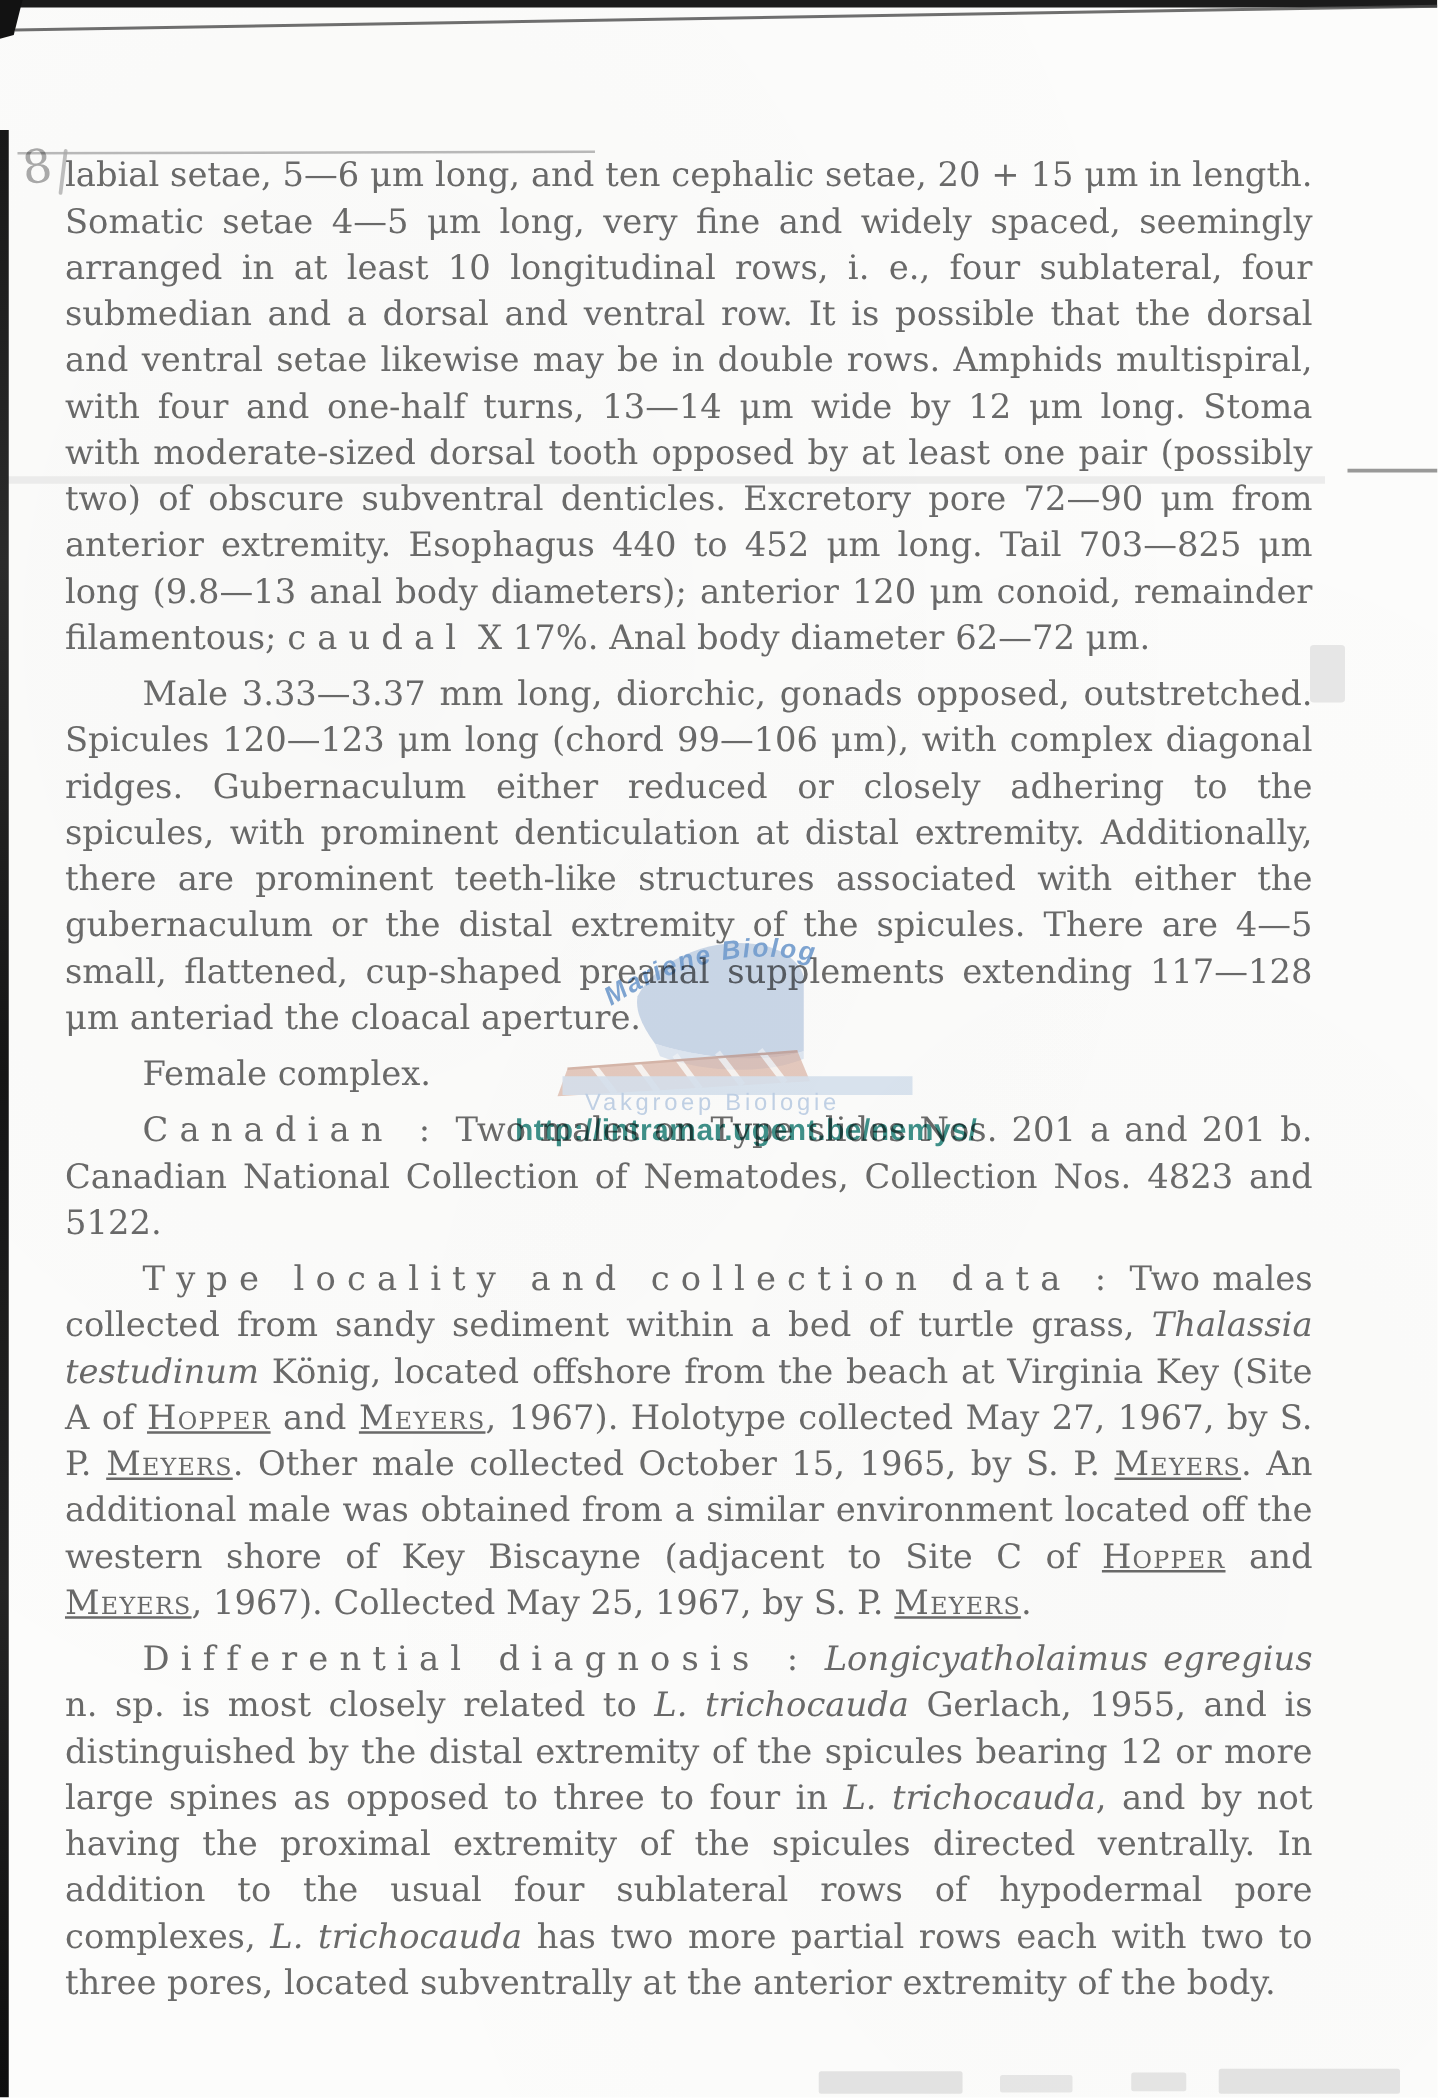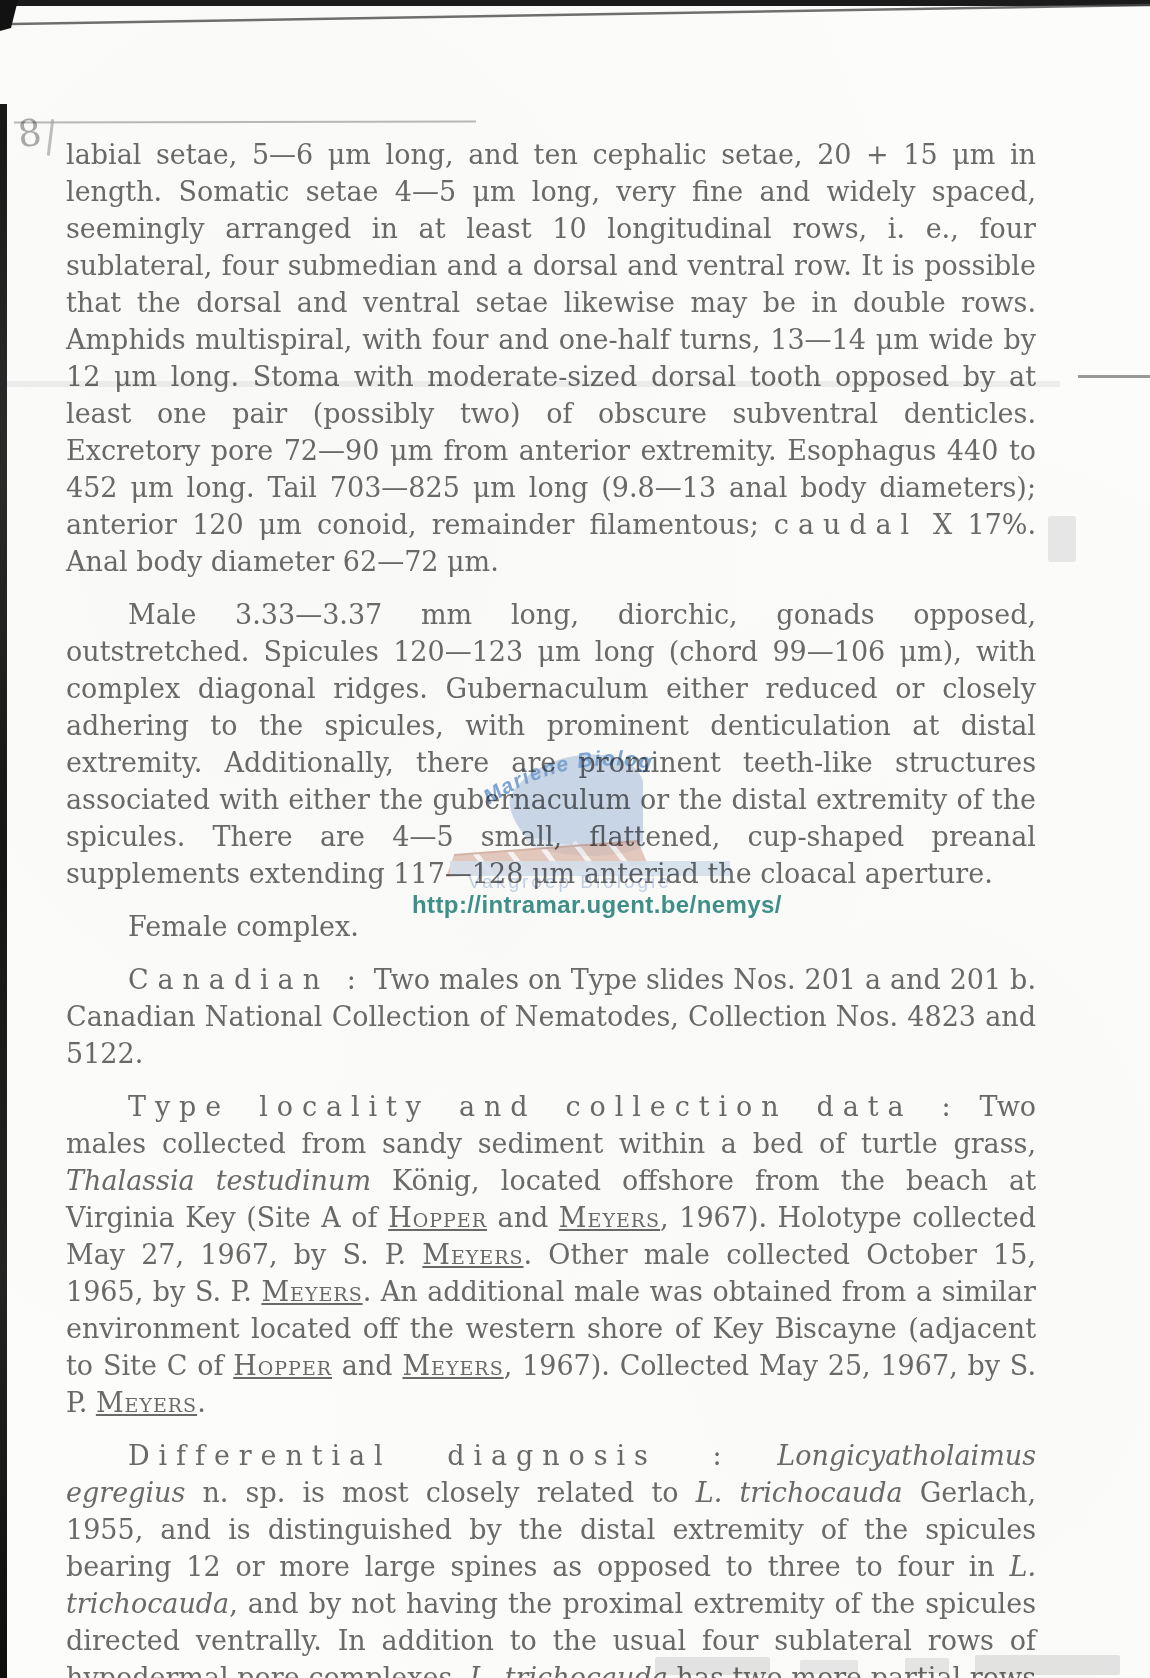--- a/index.html
+++ b/index.html
@@ -10,21 +10,21 @@
       radial-gradient(ellipse at 80% 75%, rgba(0,0,0,0.012), transparent 55%),
       #fcfcfb;
     font-family:"DejaVu Serif", serif;
   }
   
   .page-text{
     position:absolute;left:50px;top:120px;width:1002px;
     font-size:27px;line-height:37px;color:#6b6b6b;
     text-align:justify;mix-blend-mode:multiply;z-index:2;
   }
-  .para{margin:16px;}
+  .para{margin:2px;}
   .para + .para{margin-top:8px;}
   .para.indent{text-indent:62px;}
   .run-i{font-style:italic;}
   .run-sc{font-variant:small-caps;letter-spacing:1px;text-decoration:underline;}
   .run-ls{letter-spacing:0.33em;}
   
   .top-edge{position:absolute;left:0;top:0;width:1150px;height:34px;z-index:5;}
   .left-edge{
     position:absolute;left:0;top:104px;width:7px;height:1574px;z-index:5;
     background:linear-gradient(180deg,#181818 0%,#2b2b2b 22%,#151515 48%,#242424 74%,#0e0e0e 100%);

